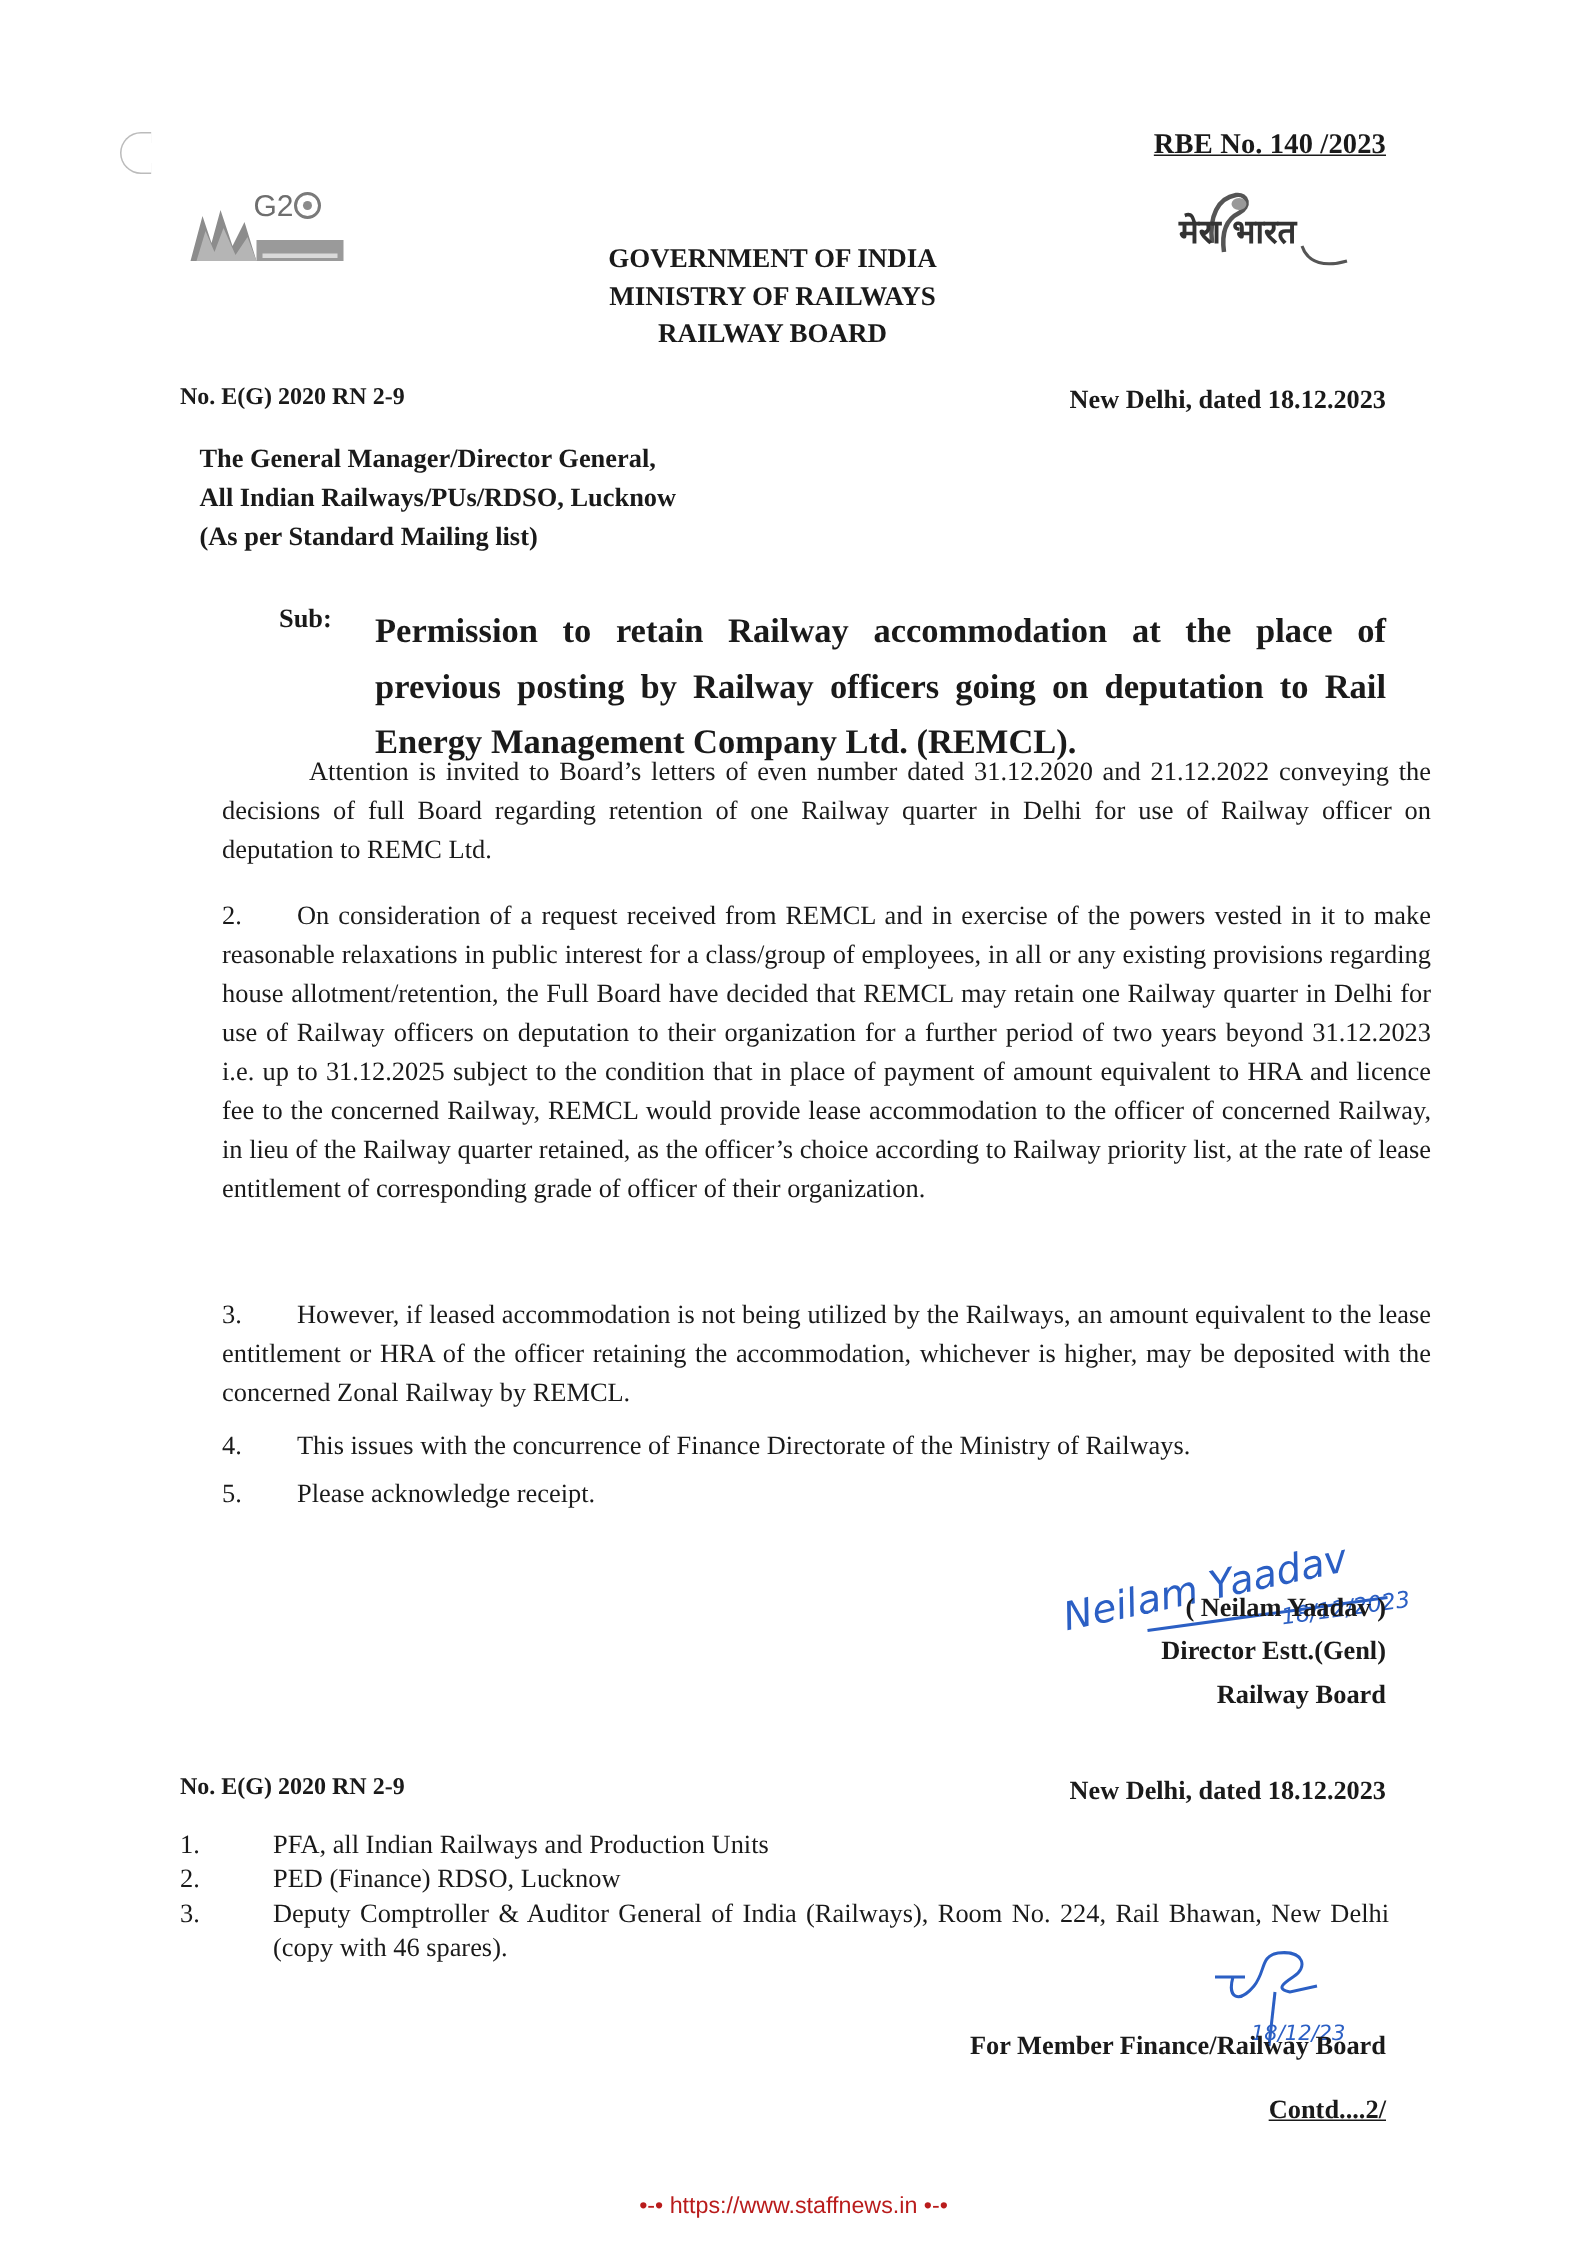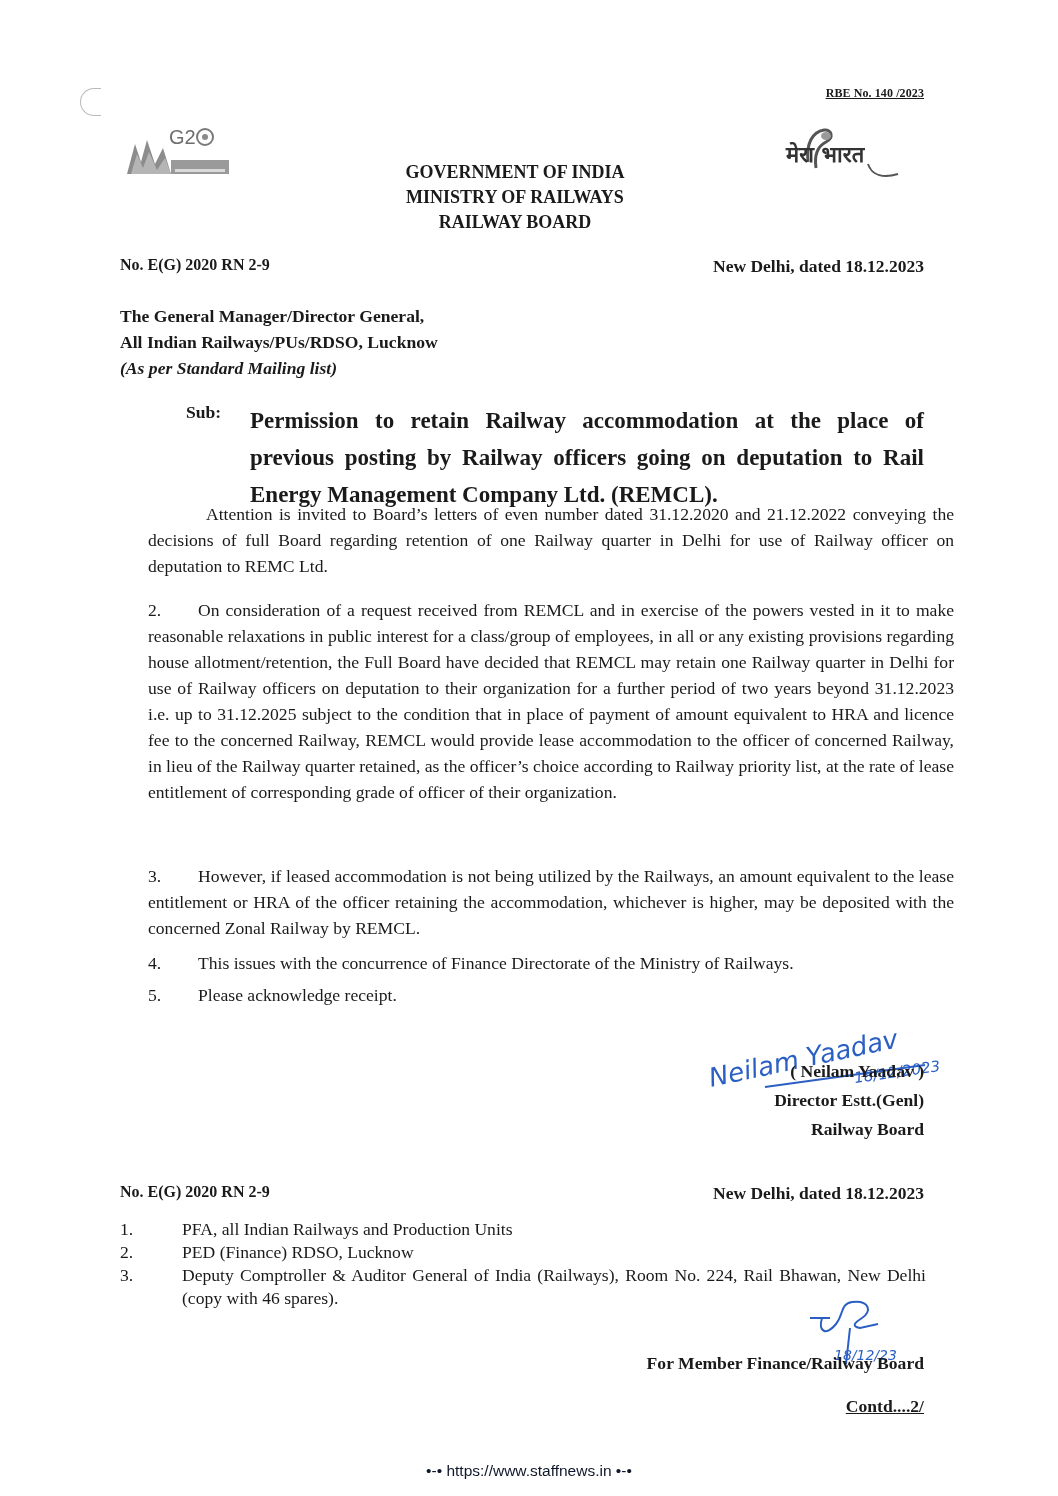--- a/index.html
+++ b/index.html
@@ -8,43 +8,43 @@
     font-family: "Liberation Serif", "DejaVu Serif", serif;
     color: #1a1a1a;
   }
   .abs { position: absolute; }
   .para { font-size: 17.6px; line-height: 26px; text-align: justify; margin-left: 28px; }
   .corner-mark {
     left: 80px; top: 88px; width: 20px; height: 26px;
     border: 1.5px solid #bbbbbb; border-right: none; border-radius: 14px 0 0 14px;
   }
   .rbe {
-    right: 134px; top: 86px; font-size: 12px; font-weight: bold;
+    right: 134px; top: 86px; font-size: 19px; font-weight: bold;
     text-decoration: underline; letter-spacing: 0.1px;
   }
   .g20 {
     left: 125px; top: 122px; width: 105px; height: 56px;
   }
   .azadi {
     left: 768px; top: 124px; width: 150px; height: 60px;
   }
   .head { left: 0; width: 1030px; text-align: center; font-weight: bold; font-size: 18px; line-height: 25px; }
   .ref-left { left: 120px; font-size: 16px; font-weight: bold; }
   .ref-right { right: 134px; font-size: 17.5px; font-weight: bold; }
   .addr { left: 120px; font-size: 17.6px; line-height: 26px; font-weight: bold; }
-  .addr .it { font-style: italic; }
+  .addr .it { }
   .sub-label { left: 186px; top: 402px; font-size: 17.6px; font-weight: bold; }
   .sub-text { left: 250px; top: 402px; width: 674px; font-size: 23px; line-height: 37px; font-weight: bold; text-align: justify; }
   .num { display: inline-block; width: 50px; }
   .sign-block { right: 134px; text-align: right; font-size: 17.6px; line-height: 29px; font-weight: bold; }
   .cc-list { left: 120px; top: 1218px; width: 806px; font-size: 17.6px; line-height: 23px; }
   .cc-item { display: flex; }
   .cc-item .n { width: 62px; flex: none; }
   .cc-item .t { flex: 1; text-align: justify; }
-  .footer-url { left: 0; width: 1058px; top: 1462px; text-align: center; font-family: "Liberation Sans", sans-serif; font-size: 15.5px; color: #0f172a; }
+  .footer-url { left: 0; width: 1058px; top: 1462px; text-align: center; font-family: "Liberation Sans", sans-serif; font-size: 15.5px; color: #b91c1c; }
 </style>
 </head>
 <body>
 
 <div class="abs corner-mark"></div>
 
 <div class="abs rbe">RBE No. 140 /2023</div>
 
 <div class="abs g20">
   <svg width="105" height="56" viewBox="0 0 105 56">
@@ -67,21 +67,21 @@
   </svg>
 </div>
 
 <div class="abs head" style="top:160px;">GOVERNMENT OF INDIA</div>
 <div class="abs head" style="top:185px;">MINISTRY OF RAILWAYS</div>
 <div class="abs head" style="top:210px;">RAILWAY BOARD</div>
 
 <div class="abs ref-left" style="top:256px;">No. E(G) 2020 RN 2-9</div>
 <div class="abs ref-right" style="top:256px;">New Delhi, dated 18.12.2023</div>
 
-<div class="abs addr" style="top:303px;">
+<div class="abs addr" style="top:292px;margin-left:13px;">
   <div>The General Manager/Director General,</div>
   <div>All Indian Railways/PUs/RDSO, Lucknow</div>
   <div class="it">(As per Standard Mailing list)</div>
 </div>
 
 <div class="abs sub-label">Sub:</div>
 <div class="abs sub-text">Permission to retain Railway accommodation at the place of previous posting by Railway officers going on deputation to Rail Energy Management Company Ltd. (REMCL).</div>
 
 <div class="abs para" style="left:120px; top:501px; width:806px; text-indent:58px;">Attention is invited to Board’s letters of even number dated 31.12.2020 and 21.12.2022 conveying the decisions of full Board regarding retention of one Railway quarter in Delhi for use of Railway officer on deputation to REMC Ltd.</div>
 

